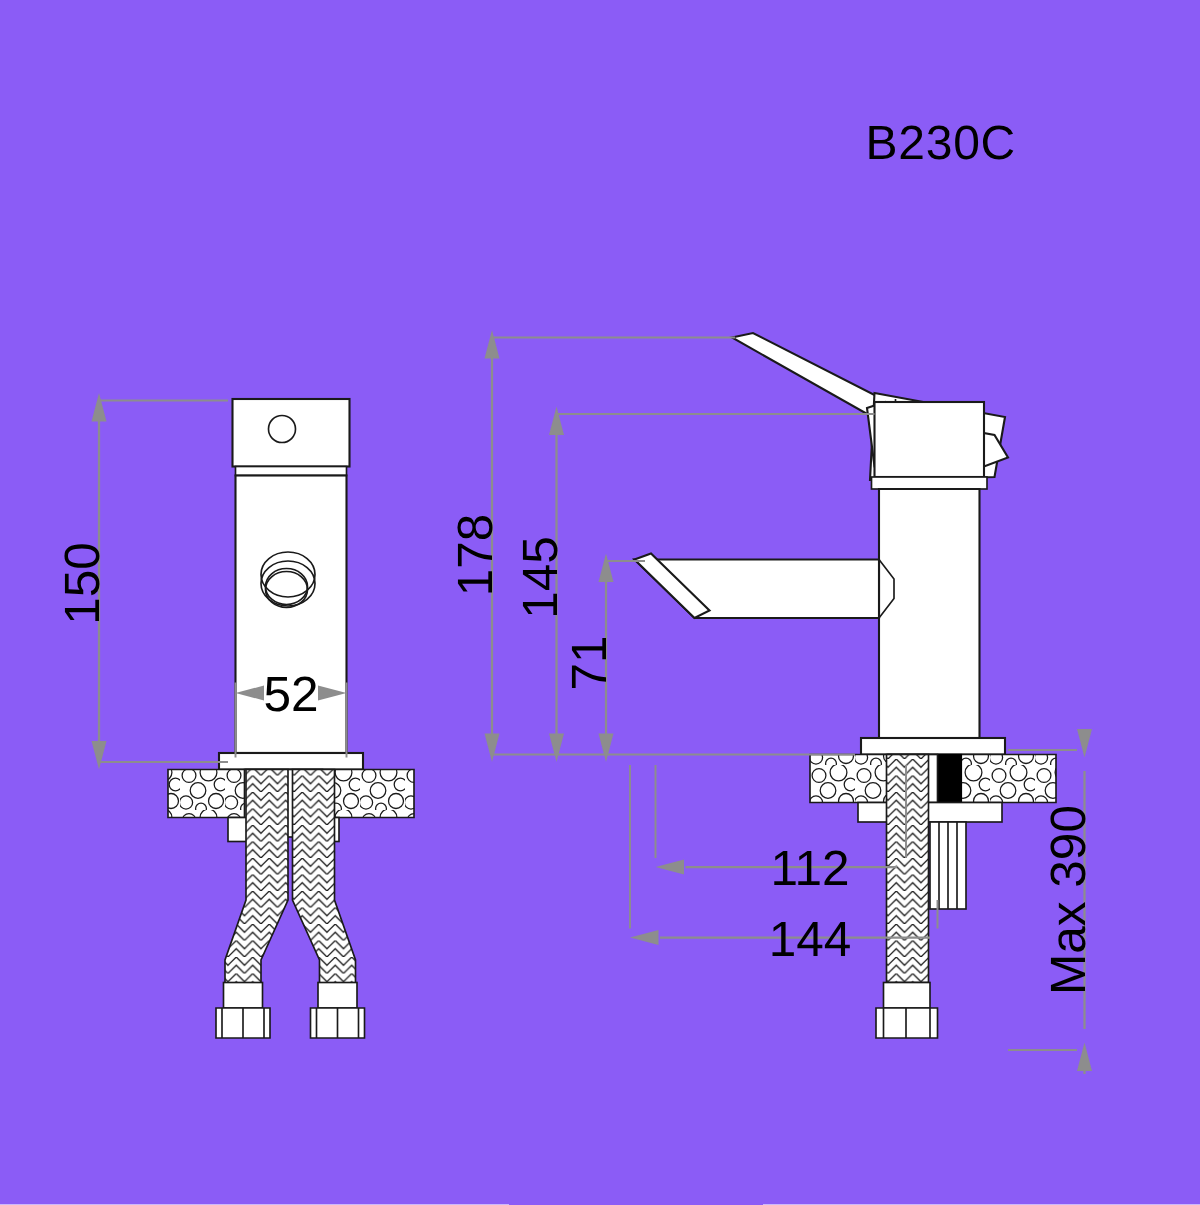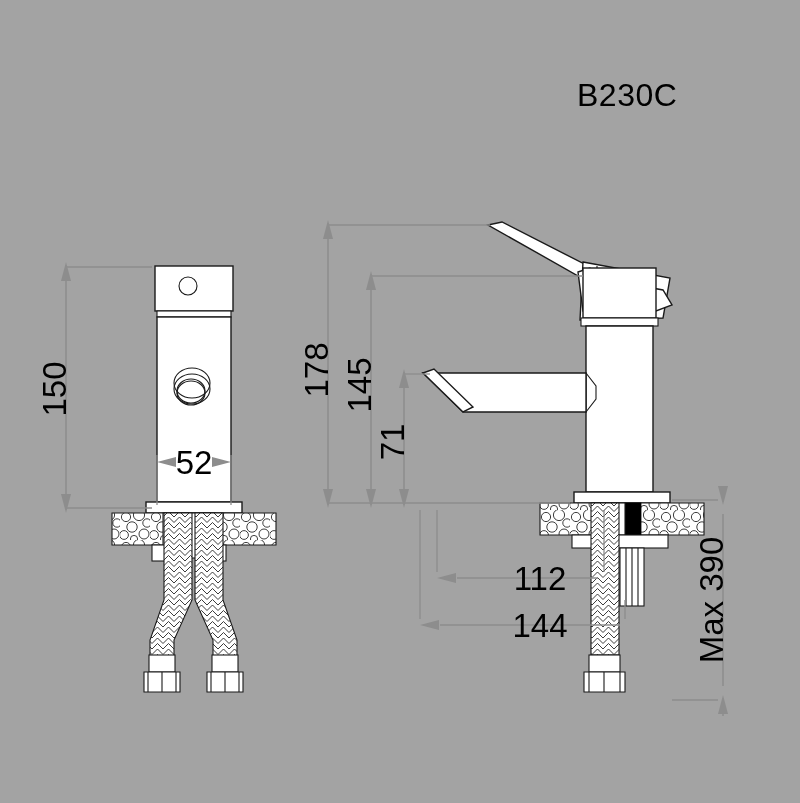--- a/index.html
+++ b/index.html
@@ -8,21 +8,21 @@
     padding: 0;
     background: #ffffff;
   }
   body {
     font-family: "Liberation Sans", sans-serif;
   }
   #drawing-root {
     position: relative;
     width: 800px;
     height: 803px;
-    background: #a3a3a3;
+    background: #8b5cf6;
     overflow: hidden;
   }
   #drawing-svg {
     position: absolute;
     top: 0;
     left: 0;
     width: 800px;
     height: 803px;
     display: block;
   }

